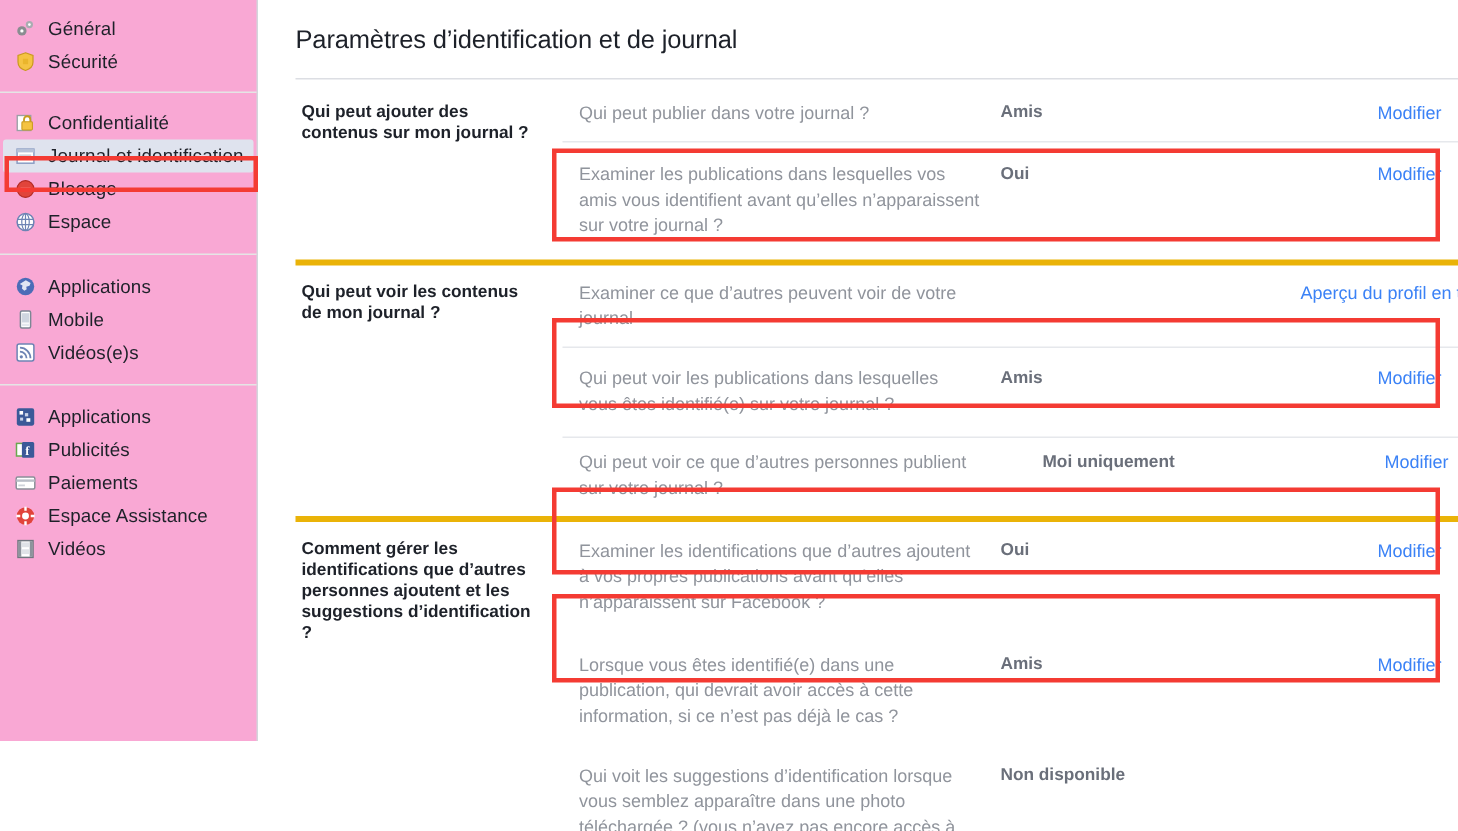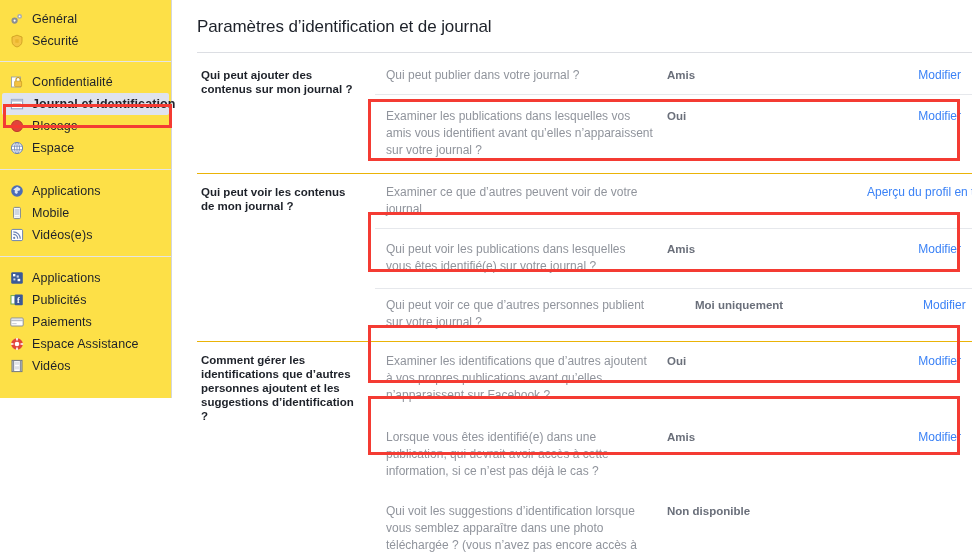--- a/index.html
+++ b/index.html
@@ -19,22 +19,22 @@
     position: relative;
     width: 972px;
     height: 554px;
   }
 
   
   .sidebar {
     position: absolute;
     left: 0; top: 0;
     width: 172px;
-    height: 398px;
-    background: #fde047;
+    height: 494px;
+    background: #f9a8d4;
     border-right: 1px solid #d3d6db;
     box-sizing: border-box;
   }
   .nav-group { padding: 0; }
   .nav-sep {
     height: 1px;
     background: #e5e5e5;
     margin: 6px 0 6px 0;
   }
   .nav-item {
@@ -50,21 +50,21 @@
   .nav-item .nav-label {
     font-size: 12.5px;
     color: #1d2129;
     margin-left: 8px;
     letter-spacing: 0.1px;
   }
   .nav-item.selected {
     background: #dfe3ee;
     border-radius: 2px;
   }
-  .nav-item.selected .nav-label { font-weight: bold; }
+  .nav-item.selected .nav-label { font-weight: normal; }
 
   .nav-highlight {
     position: absolute;
     left: 3px;
     top: 104px;
     width: 169px;
     height: 24px;
     border: 3px solid #f43b33;
     box-sizing: border-box;
     pointer-events: none;
@@ -106,21 +106,21 @@
   }
 
   .table {
     position: absolute;
     left: 25px;
     top: 57px;
     width: 775px;
   }
   .section {
     display: block;
-    border-bottom: 1px solid #eab308;
+    border-bottom: 4px solid #eab308;
   }
   .section:last-child { border-bottom: 1px solid #c9ccd1; }
   .section-inner {
     display: flex;
     align-items: flex-start;
   }
   .sec-label {
     width: 178px;
     flex: 0 0 178px;
     padding: 11px 14px 10px 4px;

